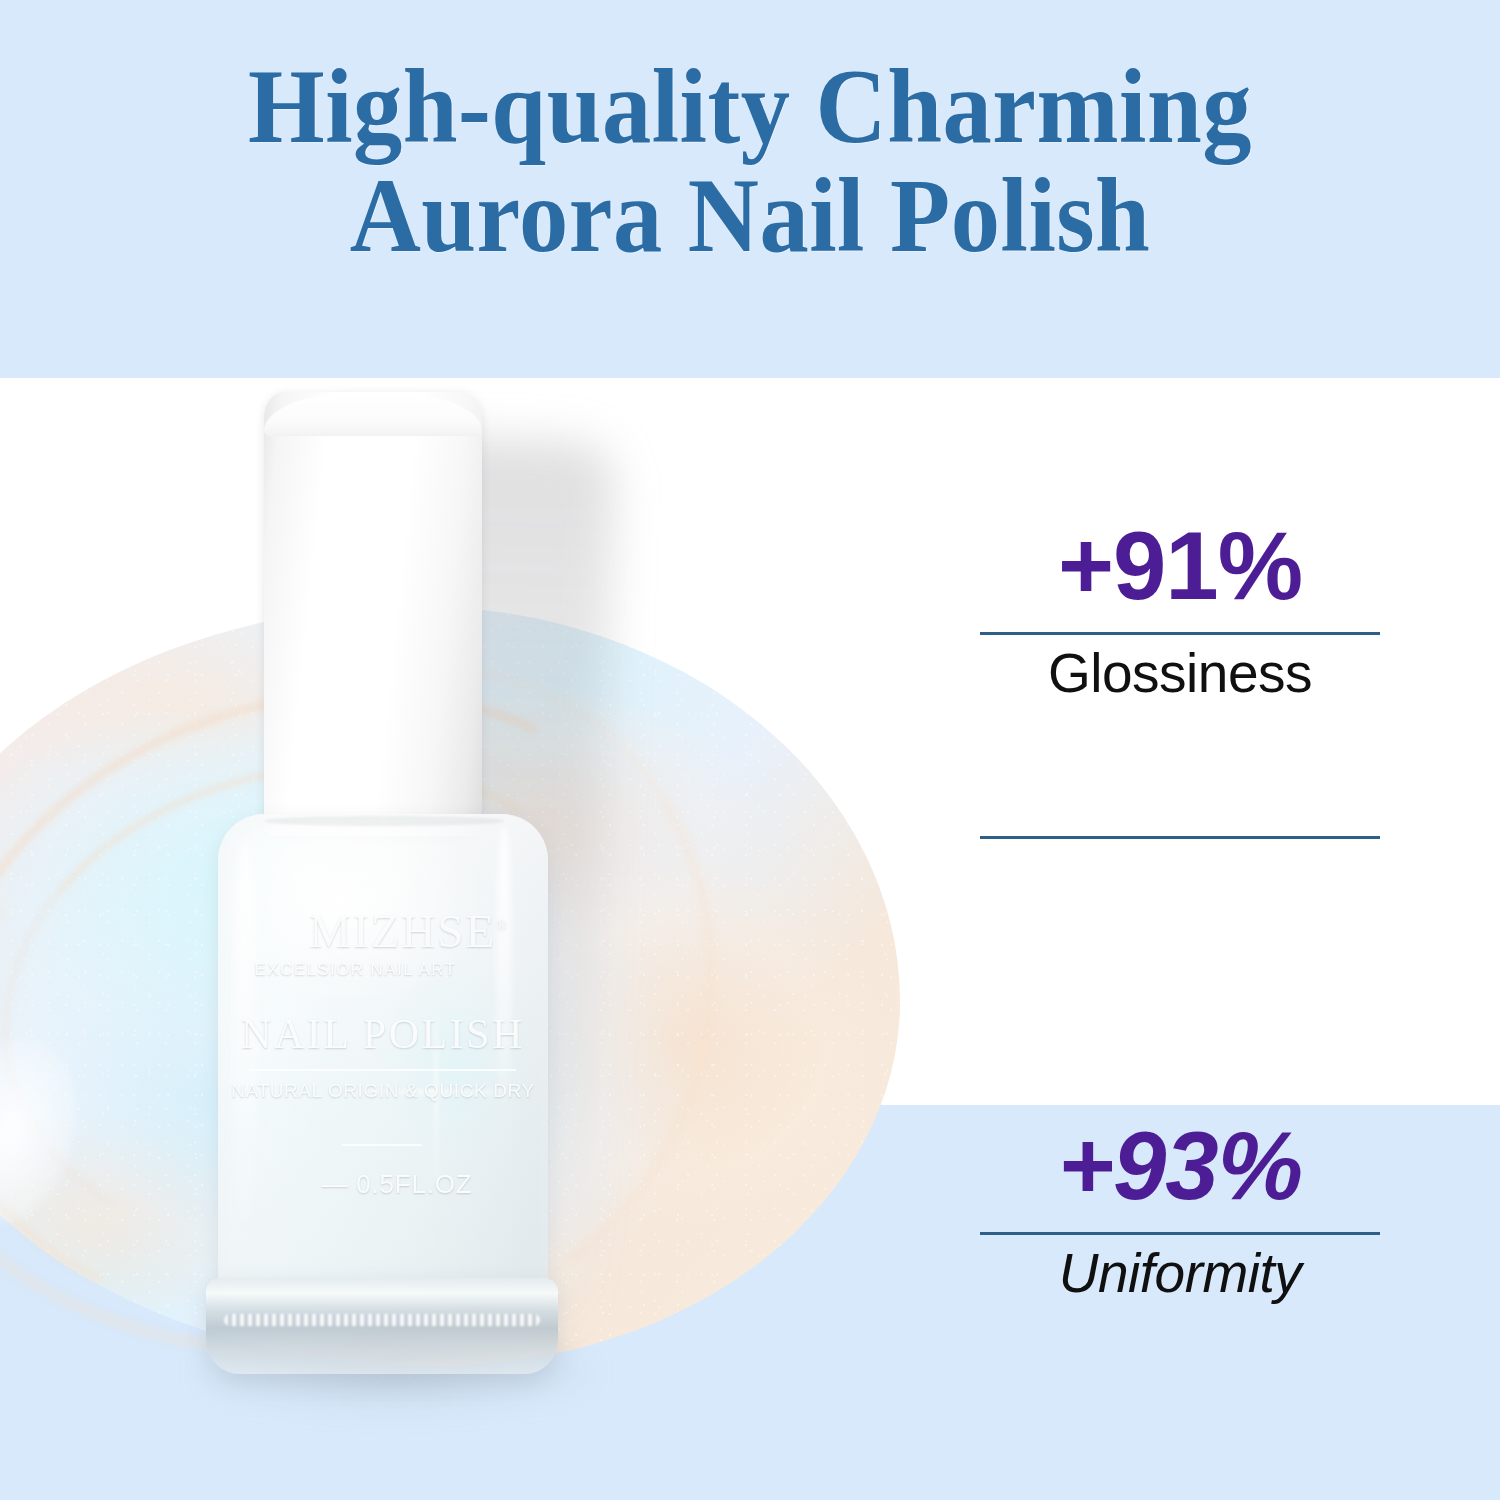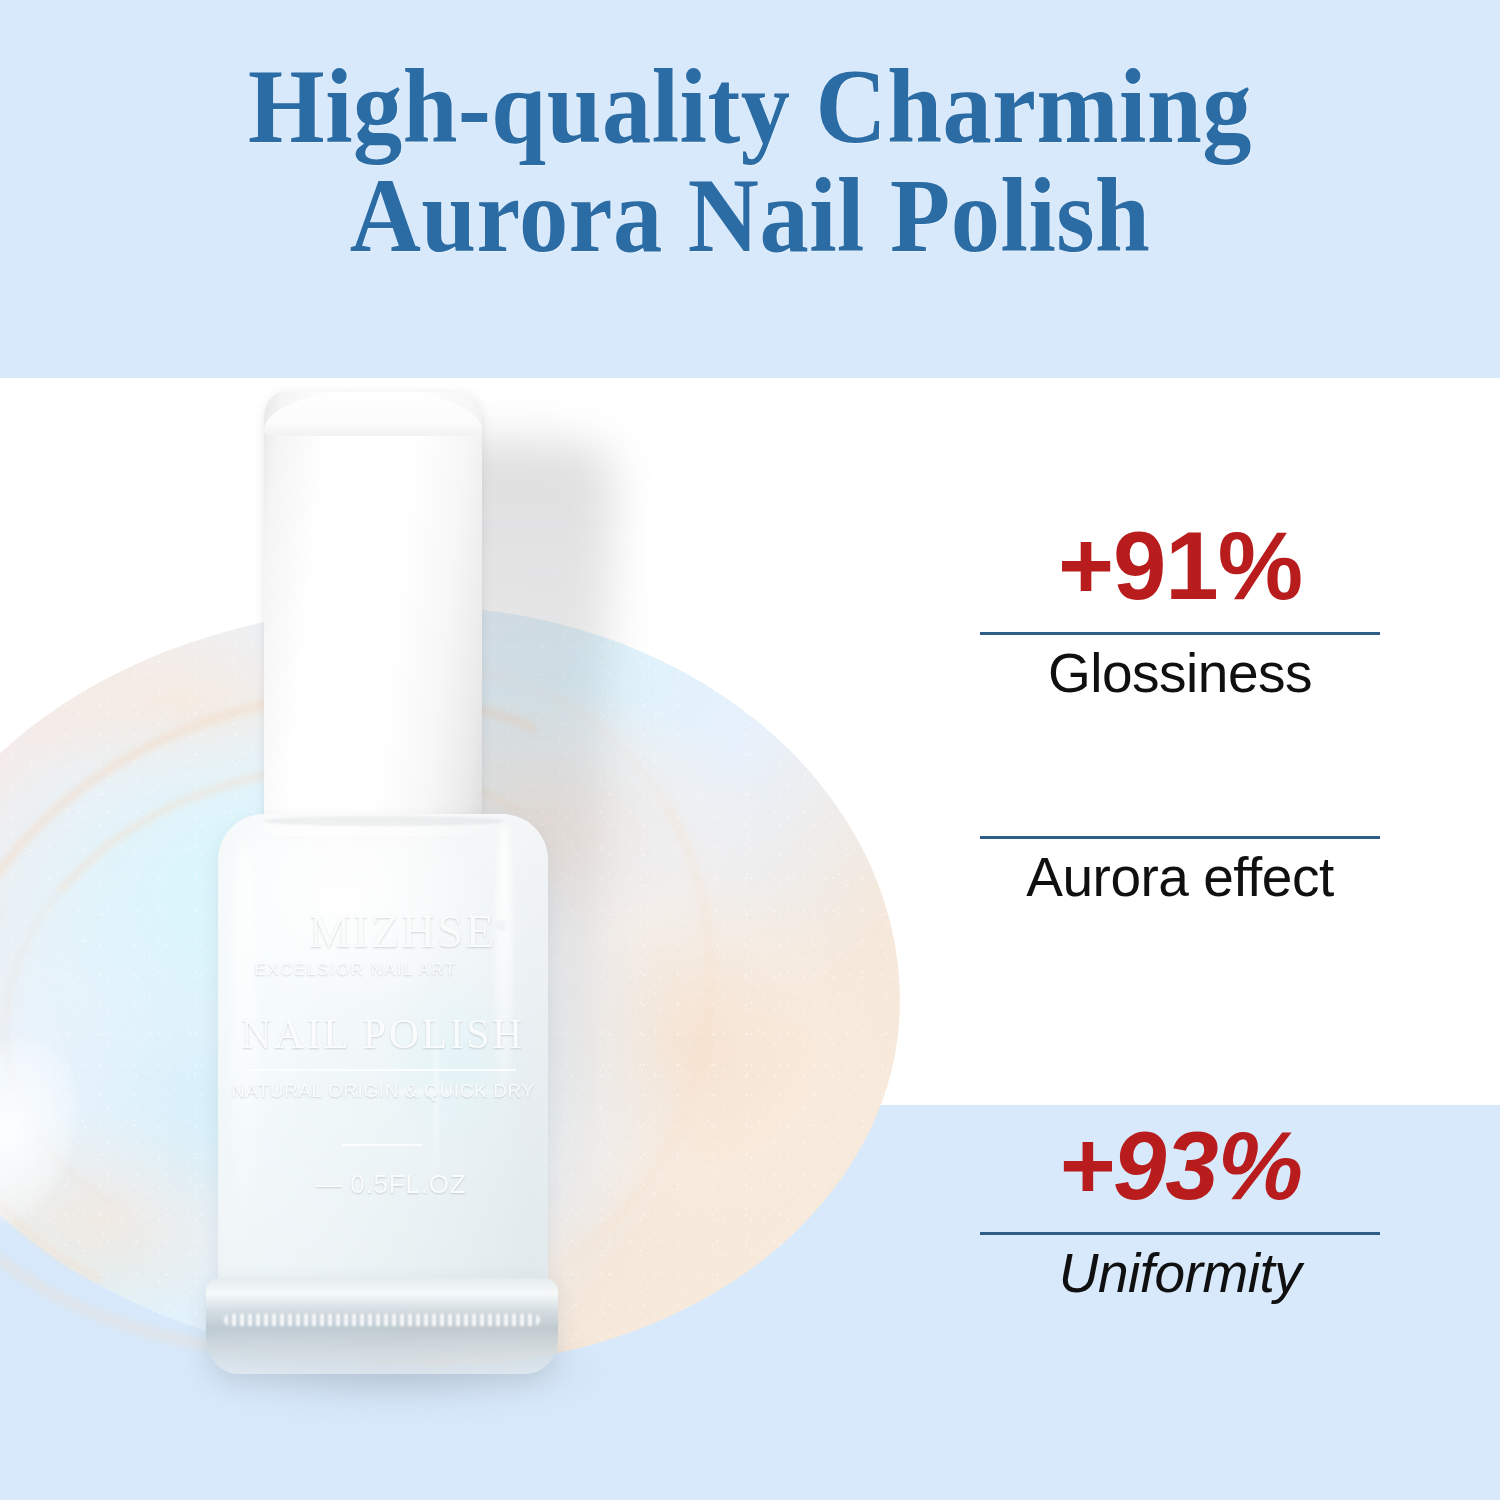--- a/index.html
+++ b/index.html
@@ -349,21 +349,21 @@
     opacity: 0.9;
   }
   .dash-rule {
     position: absolute;
     left: 124px; top: 330px;
     width: 80px; height: 1.5px;
     background: rgba(255,255,255,0.8);
   }
   .volume {
     position: absolute;
-    left: 8px; top: 355px;
+    left: 14px; top: 355px;
     width: 330px;
     font-size: 26px;
     letter-spacing: 0.8px;
     opacity: 0.95;
     text-align: center;
   }
 
   
   .stats {
     position: absolute;
@@ -378,21 +378,21 @@
   }
   .stat-1 { top: 140px; }
   .stat-2 { top: 440px; }
   .stat-3 { top: 740px; font-style: italic; }
 
   .stat-value {
     font-family: "Liberation Sans", sans-serif;
     font-weight: bold;
     font-size: 96px;
     line-height: 1;
-    color: #b91c1c;
+    color: #4c1d95;
     letter-spacing: -1px;
   }
   .stat-rule {
     margin: 18px auto 0 auto;
     width: 400px;
     height: 3px;
     background: #2f5f89;
   }
   .stat-label {
     margin-top: 10px;
@@ -464,21 +464,20 @@
   <div class="stats">
 
     <div class="stat stat-1">
       <div class="stat-value">+91%</div>
       <div class="stat-rule"></div>
       <div class="stat-label">Glossiness</div>
     </div>
 
     <div class="stat stat-2">
       <div class="stat-rule"></div>
-      <div class="stat-label">Aurora effect</div>
     </div>
 
     <div class="stat stat-3">
       <div class="stat-value">+93%</div>
       <div class="stat-rule"></div>
       <div class="stat-label">Uniformity</div>
     </div>
 
   </div>
 

